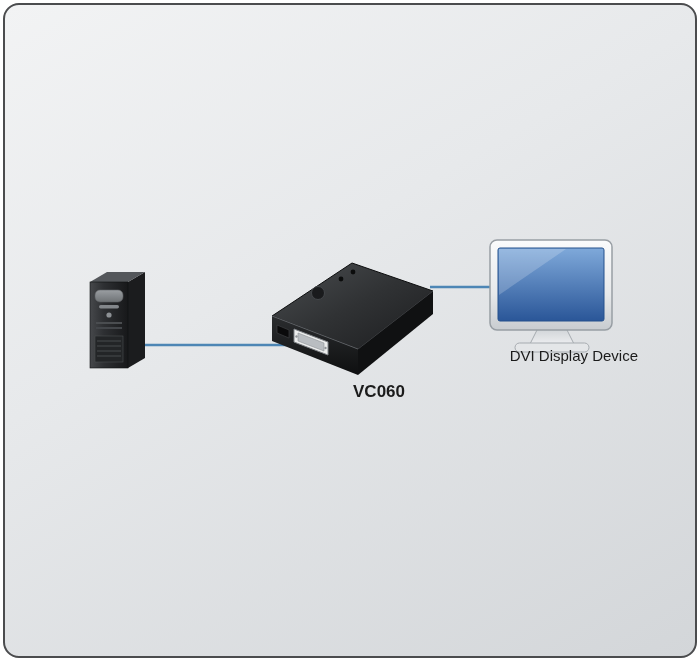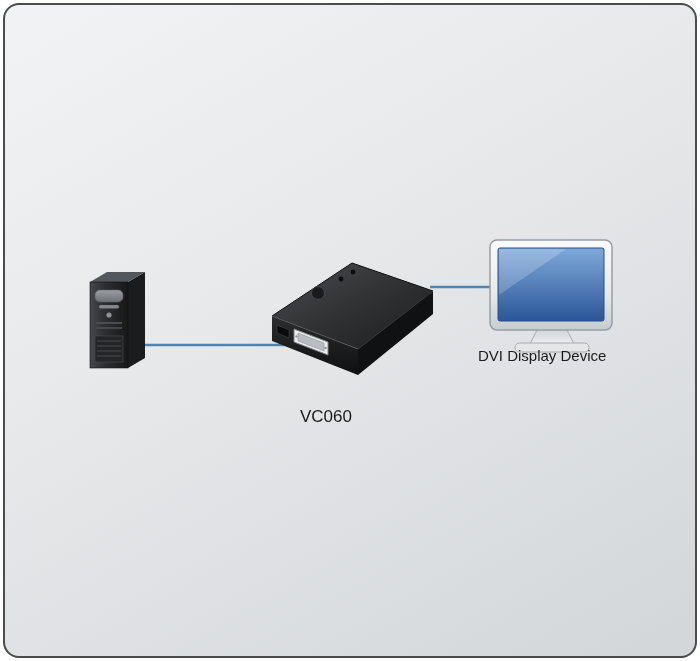--- a/index.html
+++ b/index.html
@@ -8,25 +8,25 @@
     font-family:"Liberation Sans",sans-serif;
   }
   .frame{
     position:absolute;left:3px;top:3px;right:3px;bottom:3px;
     border:2px solid #4b4c4e;border-radius:16px;
     background:linear-gradient(150deg,#f2f3f4 0%,#e7e9eb 40%,#d3d6d9 100%);
     box-sizing:border-box;
   }
   svg.art{position:absolute;left:0;top:0;}
   .label{
-    position:absolute;color:#1b1b1b;text-align:left;
+    position:absolute;color:#1b1b1b;text-align:right;
     font-size:15px;line-height:1.35;
   }
   .label-source{left:30px;top:374px;width:170px;}
-  .label-converter{left:300px;top:406px;width:105px;font-size:17px;font-weight:400;}
+  .label-converter{left:300px;top:381px;width:105px;font-size:17px;font-weight:700;}
   .label-display{left:478px;top:346px;width:160px;}
 </style>
 </head>
 <body>
 
 <div class="stage">
   <div class="frame"></div>
 
   <svg class="art" width="700" height="661" viewBox="0 0 700 661">
     <defs>

